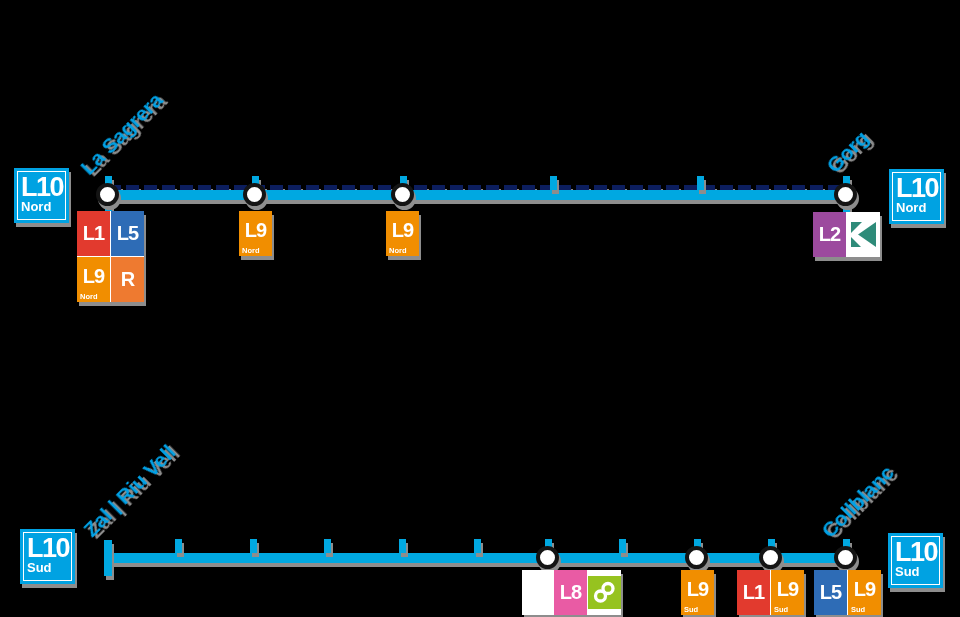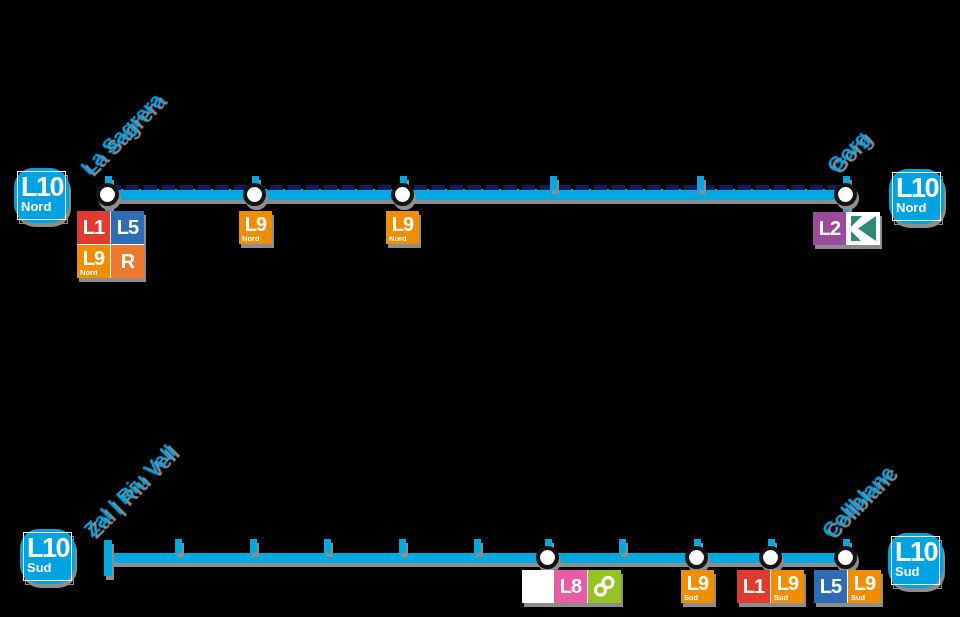--- a/index.html
+++ b/index.html
@@ -24,29 +24,29 @@
   .dot{position:absolute;box-sizing:border-box;width:23px;height:23px;border:4px solid #141414;
        border-radius:50%;background:#fff;}
 
   
   .station-label{position:absolute;height:22px;line-height:22px;white-space:nowrap;
        font-size:21px;font-weight:bold;letter-spacing:-0.3px;color:var(--label);
        transform:rotate(-45deg);transform-origin:0 100%;}
 
   
   .badge-grid{position:absolute;display:grid;gap:1px;background:#fff;}
-  .badge{position:relative;width:33px;height:33px;display:flex;align-items:center;justify-content:center;
+  .badge{position:relative;width:33px;height:45px;display:flex;align-items:center;justify-content:center;
        color:#fff;font-weight:bold;font-size:20px;letter-spacing:-1px;background:#fff;}
   .badge.has-sub .main{margin-top:-6px;}
   .badge .sub{position:absolute;left:3px;bottom:2px;font-size:7.5px;font-weight:bold;letter-spacing:0;line-height:1;}
   .badge svg{display:block;width:33px;height:33px;}
 
   
   .l10-badge{position:absolute;width:55px;height:55px;background:var(--l10blue);color:#fff;
-       filter:drop-shadow(2px 4px 0 var(--shadow));border-radius:19px;}
+       filter:drop-shadow(2px 4px 0 var(--shadow));}
   .l10-badge .inner{position:absolute;inset:3px;border:1.5px solid #fff;pointer-events:none;}
   .l10-badge .ln{display:block;margin:6px 0 0 7px;font-size:27px;font-weight:bold;letter-spacing:-1.5px;line-height:26px;}
   .l10-badge .br{display:block;margin-left:7px;font-size:13px;font-weight:bold;line-height:14px;}
   .pos-tl{left:14px;top:168px;}
   .pos-tr{left:889px;top:169px;}
   .pos-bl{left:20px;top:529px;}
   .pos-br{left:888px;top:533px;}
 </style>
 </head>
 <body>

